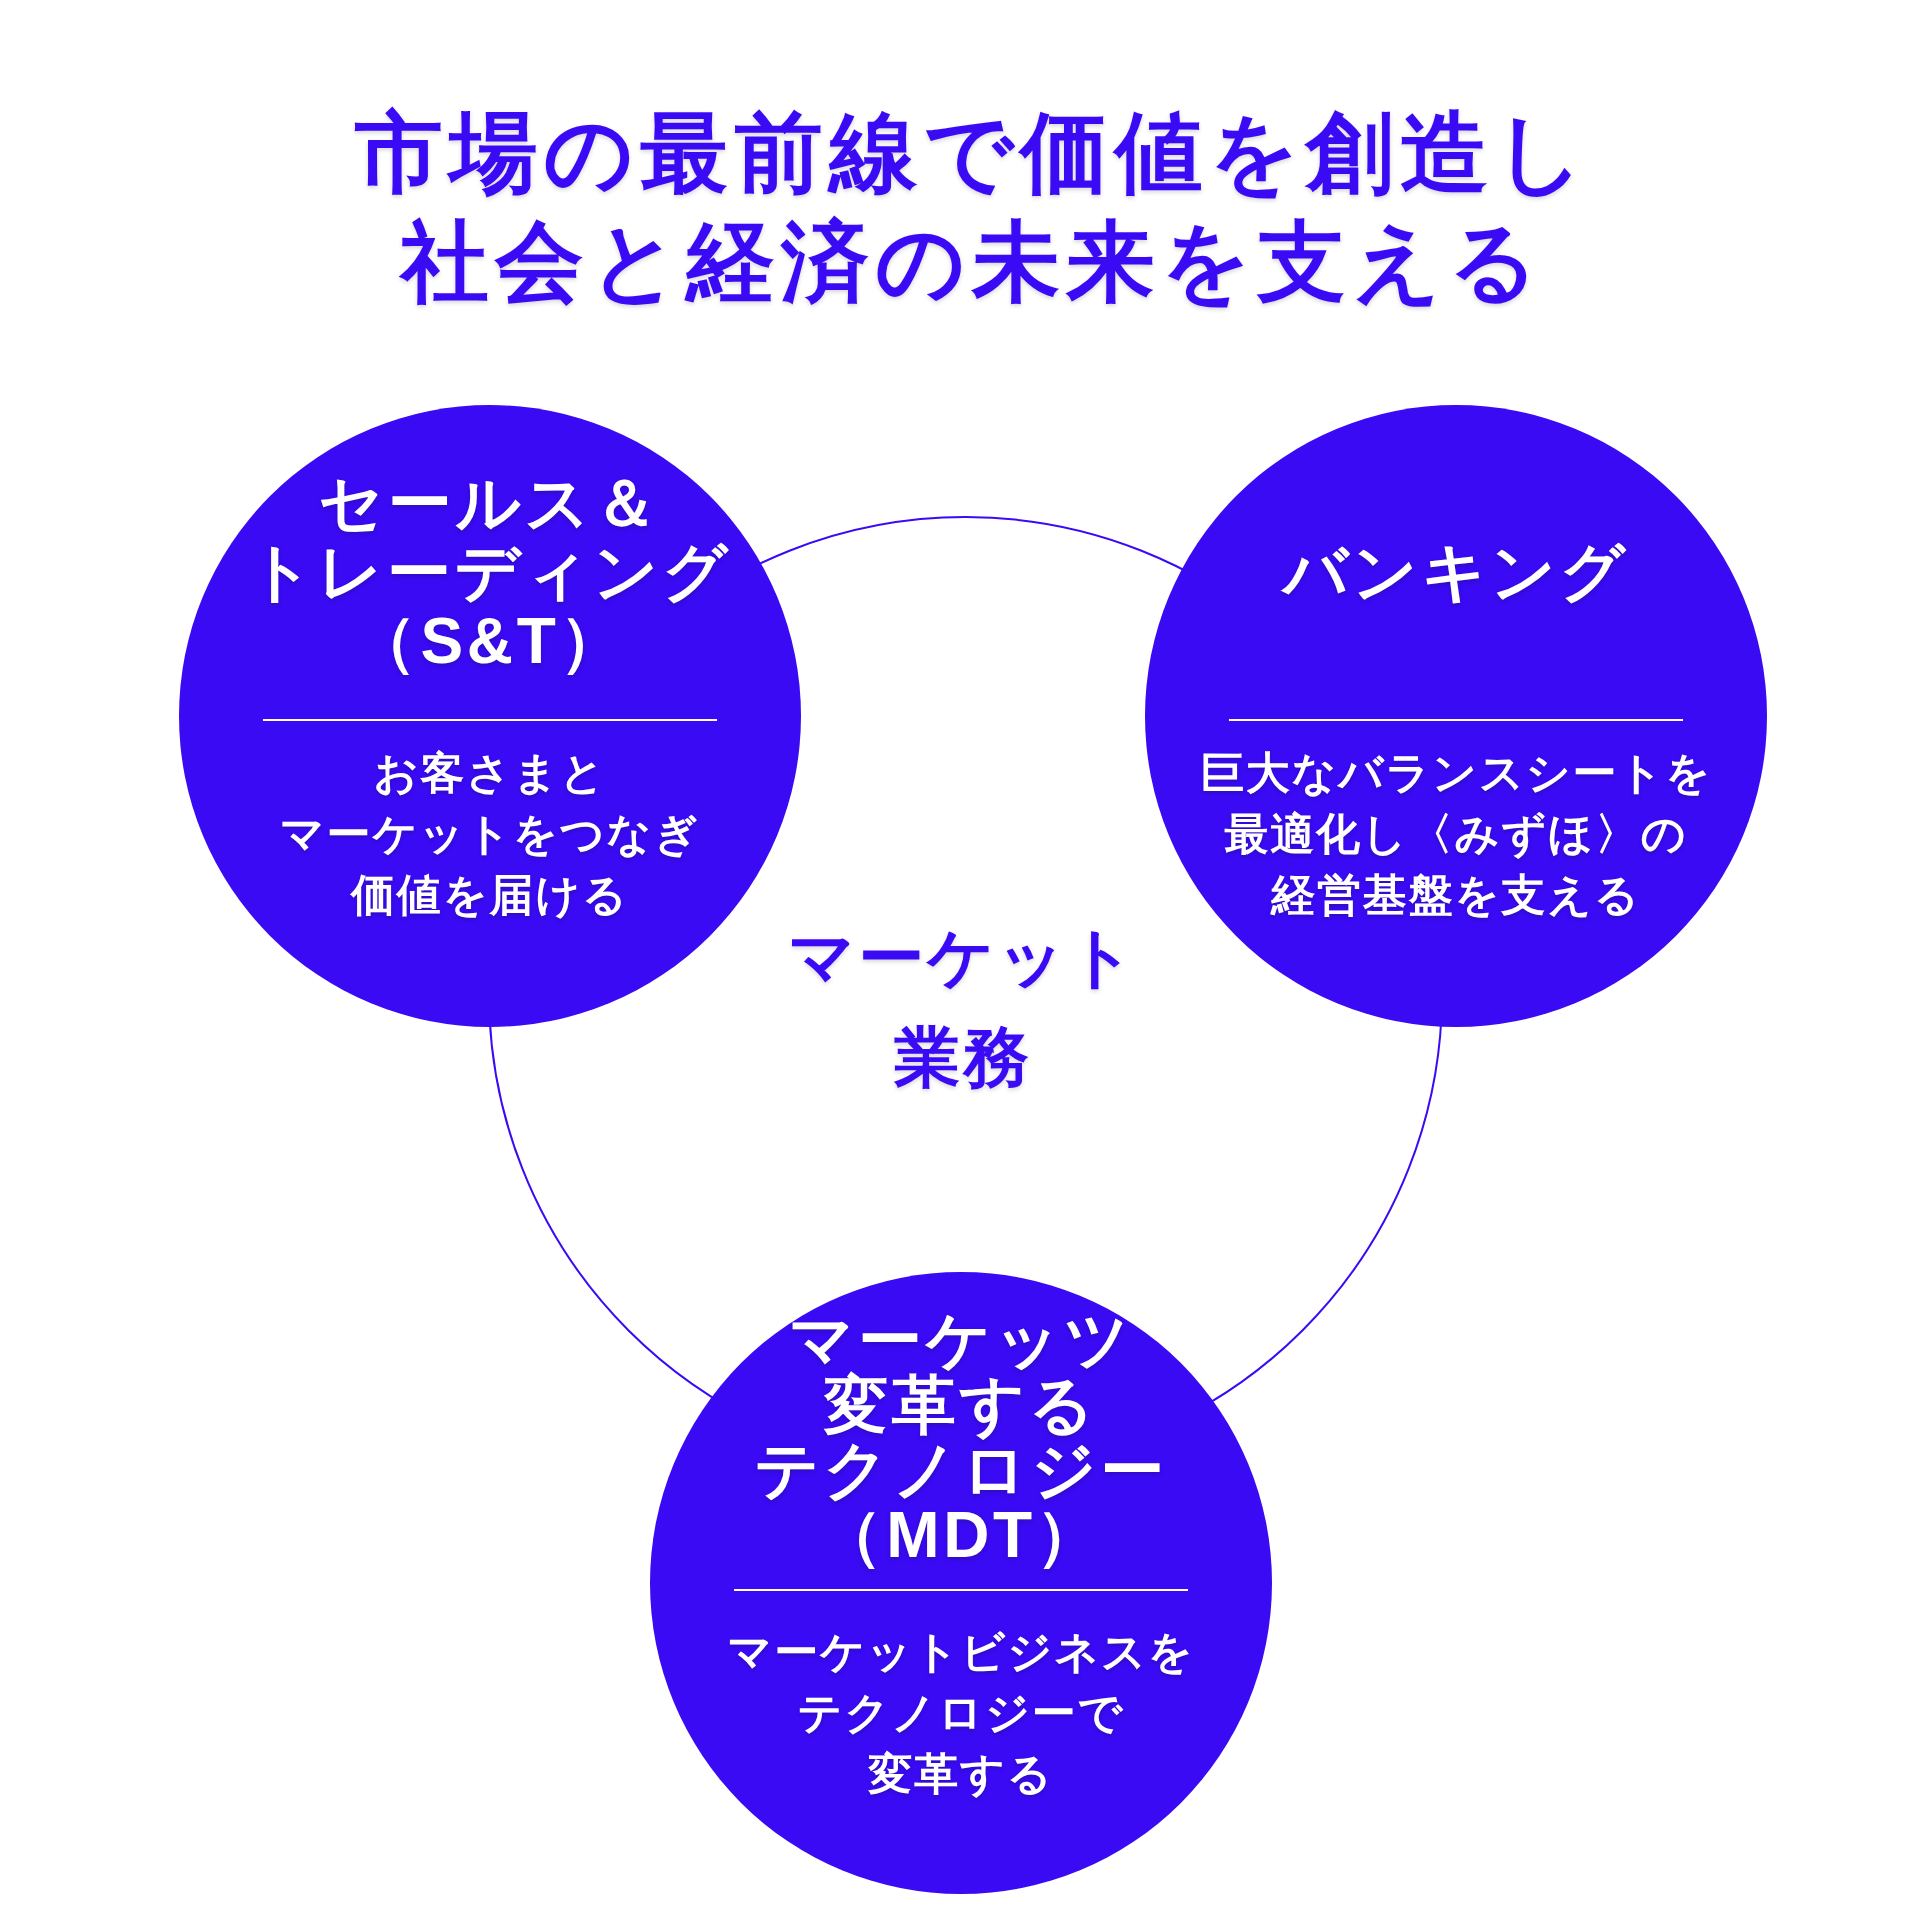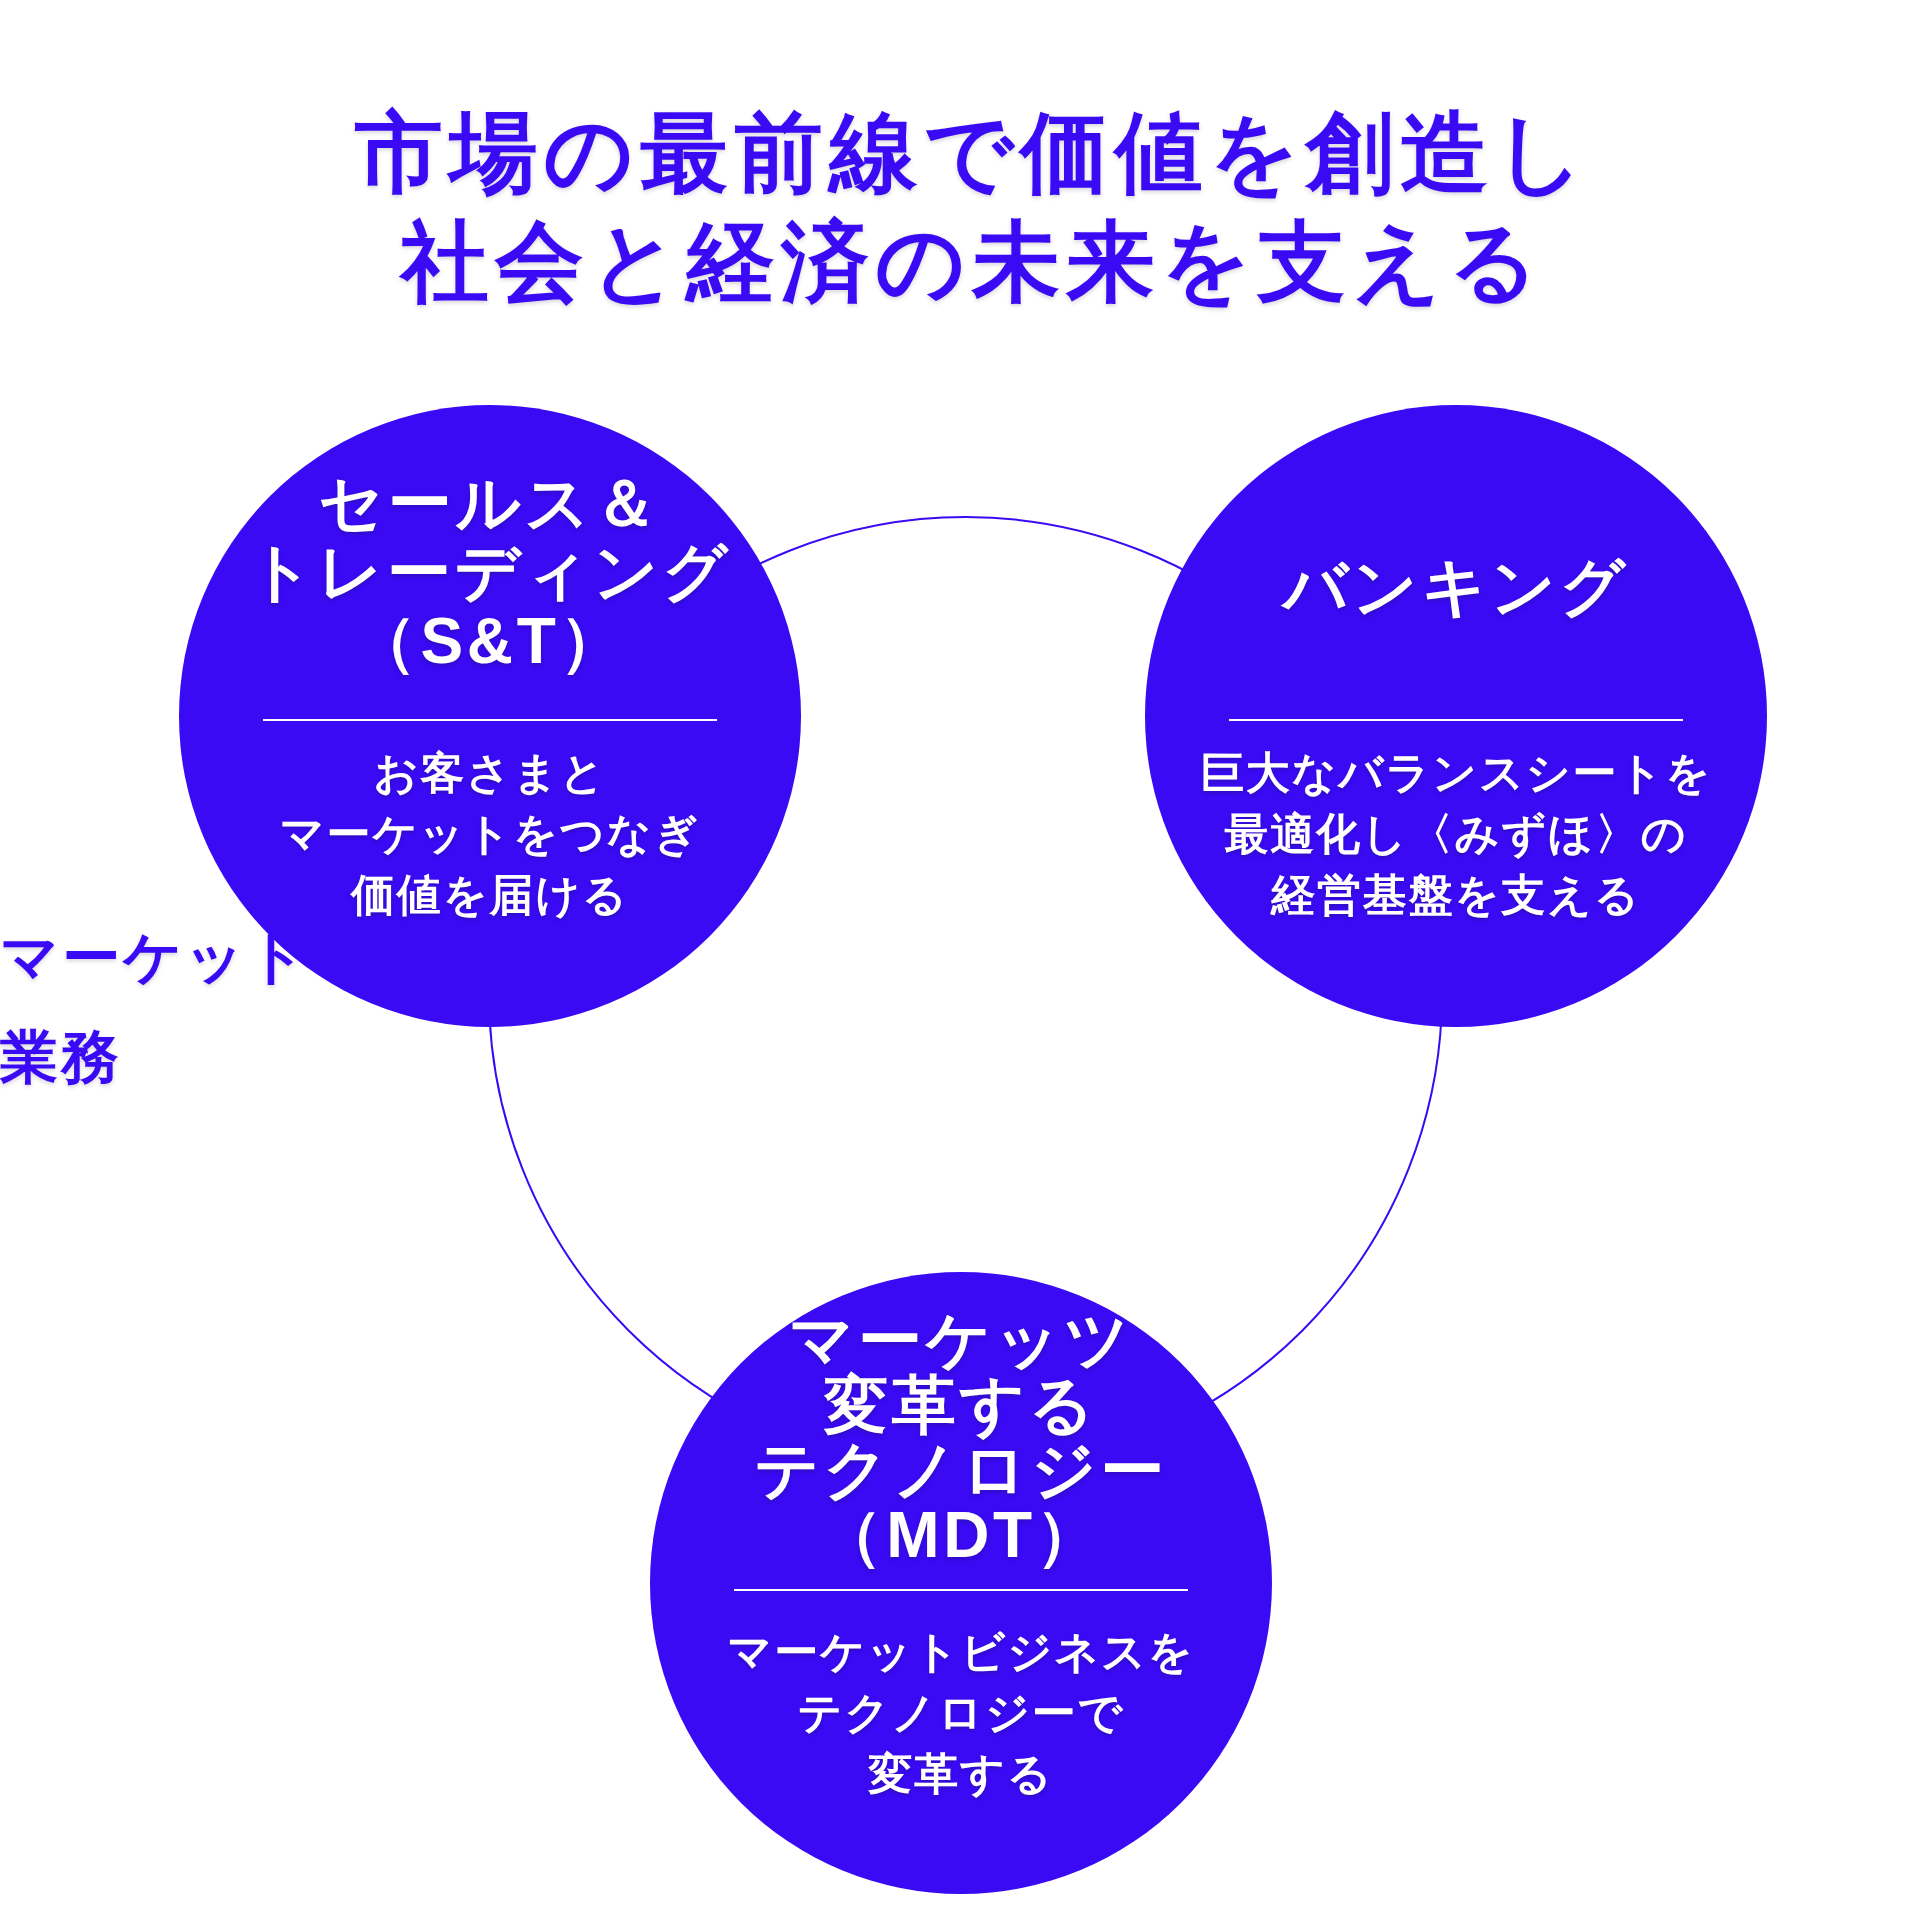--- a/index.html
+++ b/index.html
@@ -36,23 +36,23 @@
     box-sizing: border-box;
     border: 2.8px solid var(--blue);
     border-radius: 50%;
     background: transparent;
   }
 
   
   .center-label {
     position: absolute;
     top: 907px; left: 0; width: 100%;
-    text-align: left;
+    text-align: center;
     color: var(--blue);
-    font-size: 58px;
+    font-size: 66px;
     line-height: 100px;
     letter-spacing: 2.8px;
     text-shadow: 0 2.3px 4.2px rgba(30,30,60,0.18);
   }
   .center-label .line { display: block; }
 
   
   .bubble {
     position: absolute;
     width: 622px; height: 622px;
@@ -66,21 +66,21 @@
 
   .bubble .heading {
     position: absolute; left: 0; width: 100%;
     text-align: center;
     font-size: 64px;
     line-height: 69px;
     letter-spacing: 3.7px;
     text-shadow: 0 2.3px 4.2px rgba(20,20,50,0.28);
   }
   .bubble--st .heading      { top: 64px; }
-  .bubble--banking .heading { top: 133px; margin-top: 15px; }
+  .bubble--banking .heading { top: 133px; }
   .bubble--mdt .heading     { top: 36px; line-height: 65px; }
   .bubble .heading .line { display: block; }
 
   .divider {
     position: absolute;
     left: 13.5%; width: 73%;
     height: 0;
     border-top: 2.3px solid var(--white);
   }
   .bubble--st .divider      { top: 314px; }

